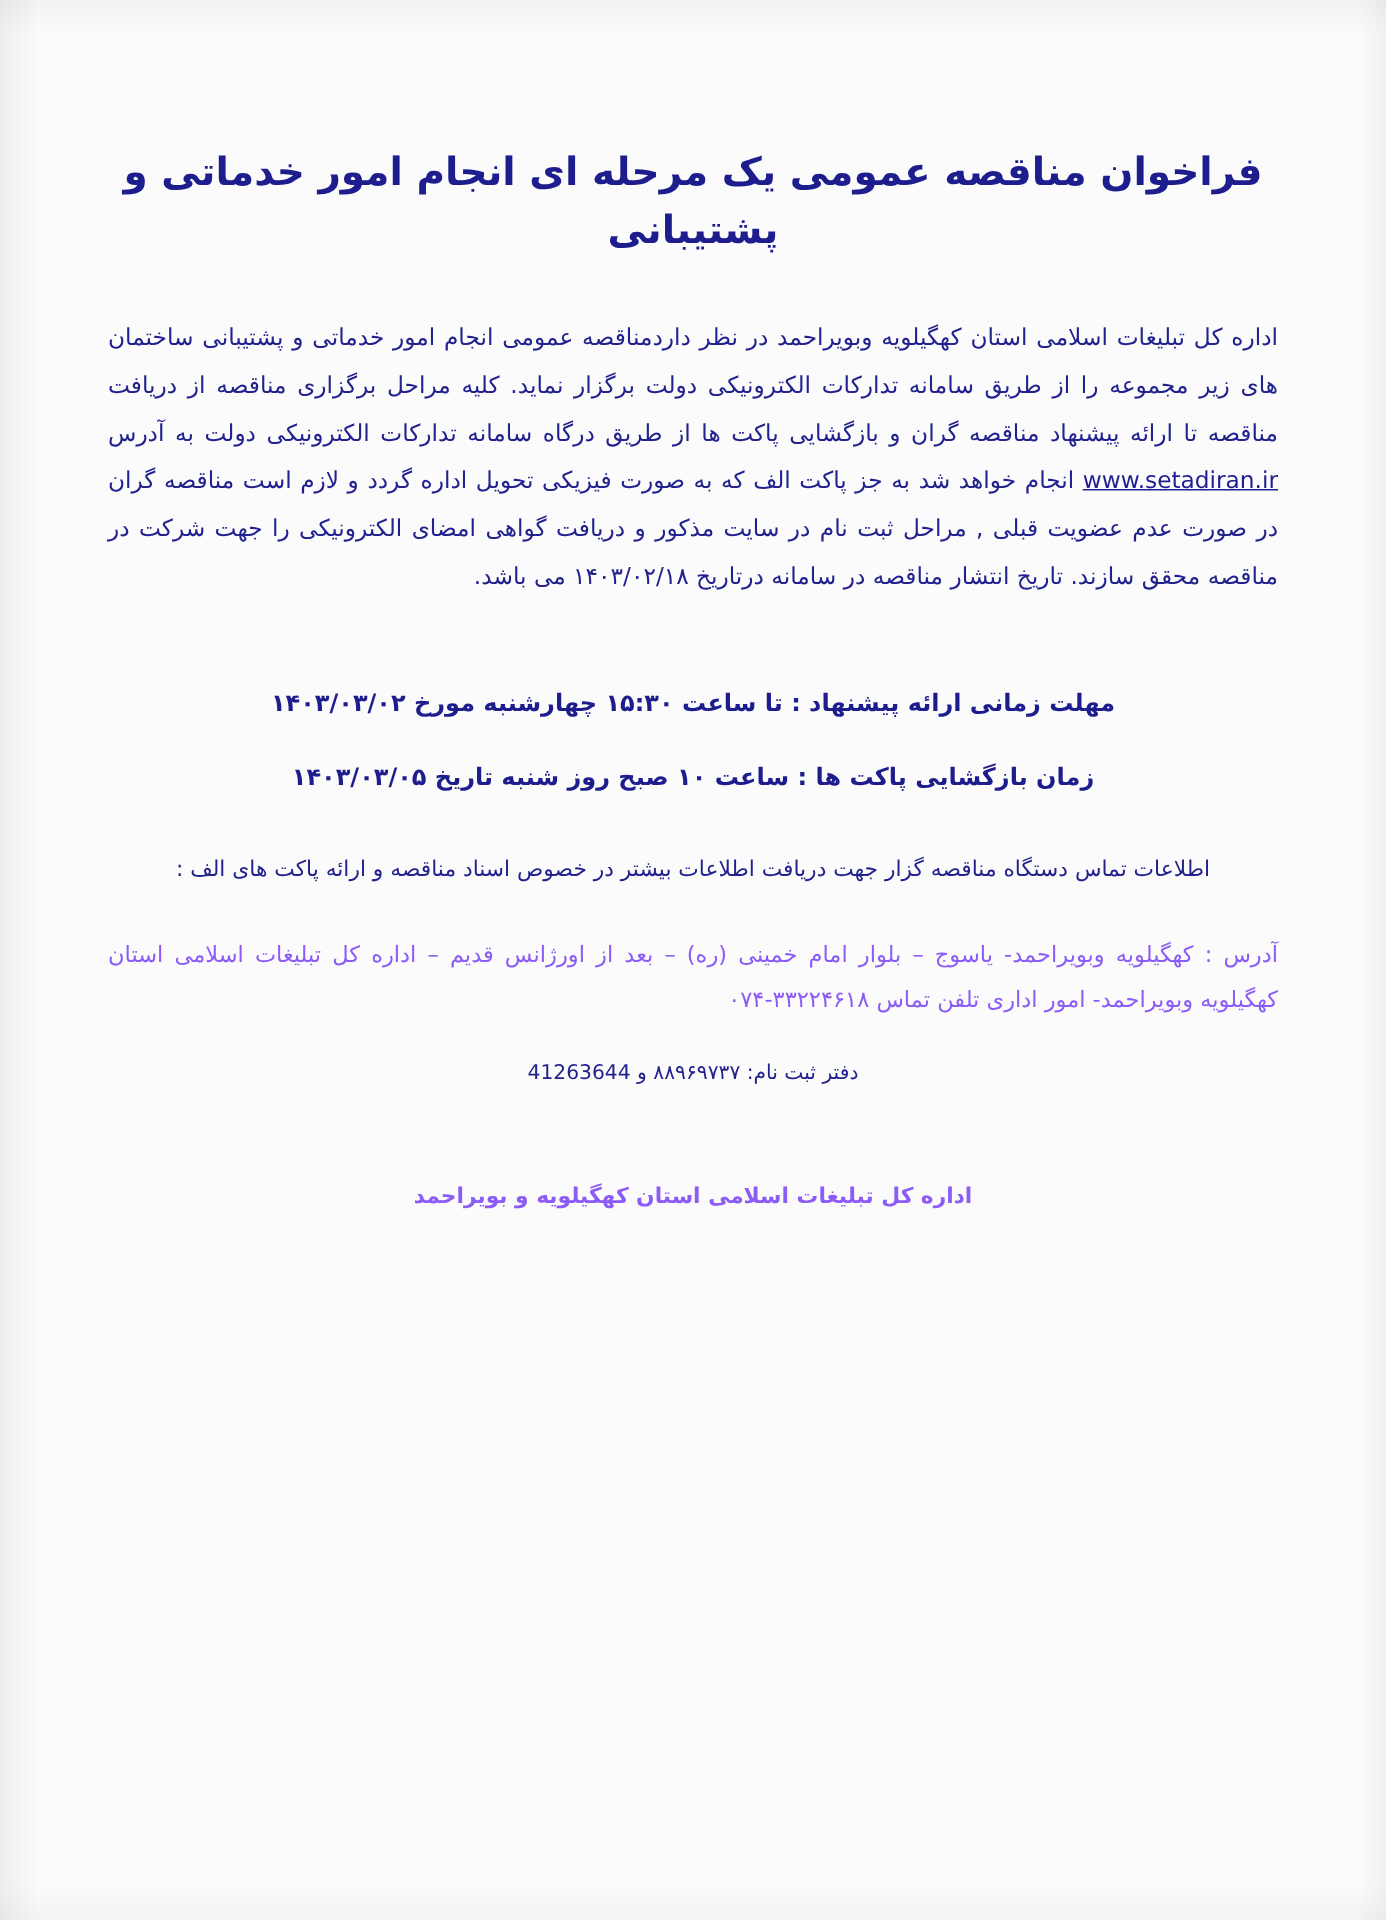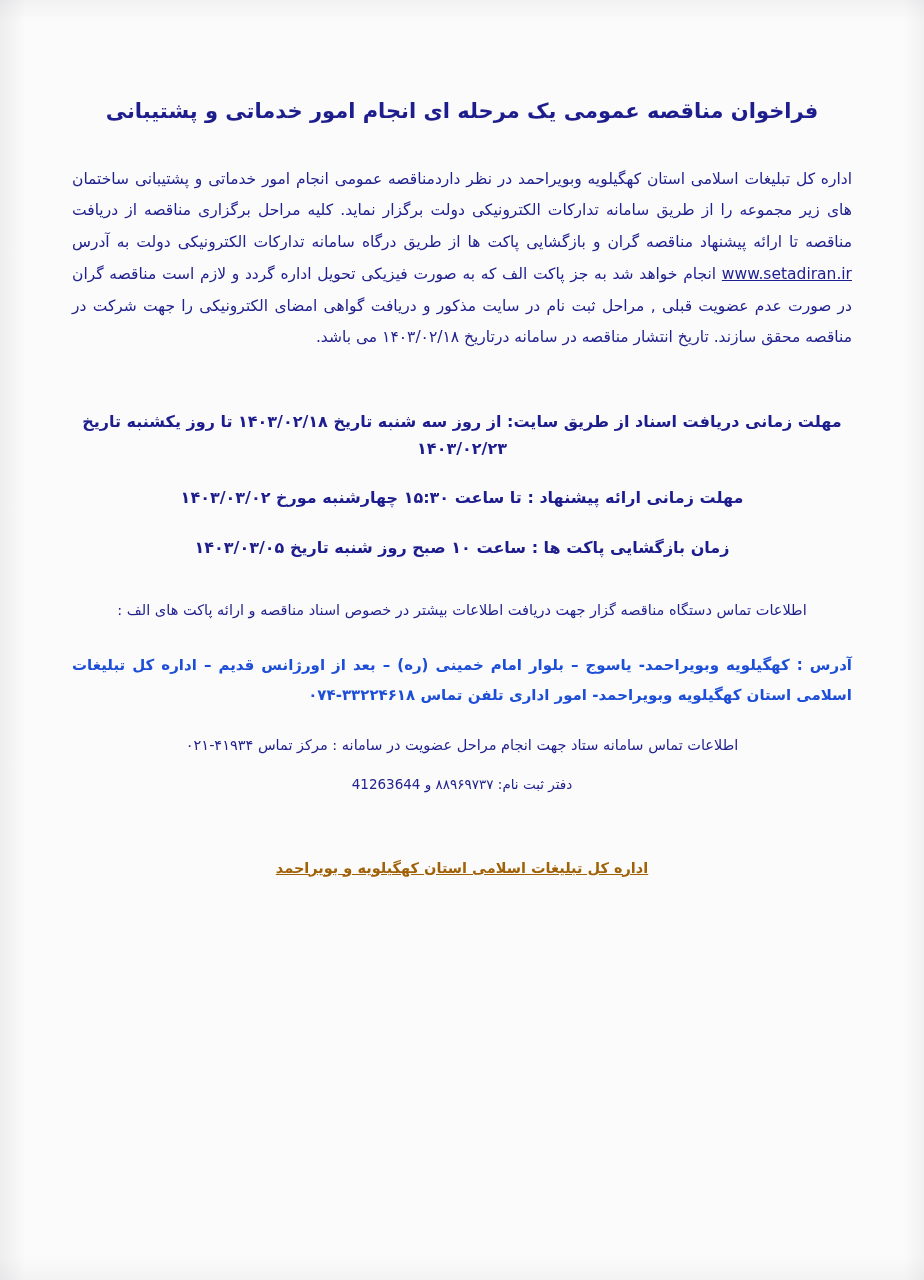--- a/index.html
+++ b/index.html
@@ -36,21 +36,21 @@
 
   .content {
     position: relative;
     padding: 0 62px;
     color: #20208c;
   }
 
   .doc-title {
     margin-top: 96px;
     text-align: center;
-    font-size: 21px;
+    font-size: 26px;
     font-weight: bold;
     color: #1d1d8e;
     letter-spacing: 0;
     line-height: 1.5;
   }
 
   .intro {
     margin-top: 36px;
     padding: 0 10px;
     text-align: justify;
@@ -90,24 +90,23 @@
     font-size: 14.5px;
     color: #22228f;
     line-height: 1.9;
     margin-bottom: 26px;
     margin-top: 36px;
   }
   .address {
     text-align: justify;
     text-align-last: right;
     font-size: 15px;
-    color: #1d4ed8;
+    color: #8b5cf6;
     line-height: 2.0;
     margin-bottom: 22px;
-    font-weight: bold;
   }
   .sub-line {
     text-align: center;
     font-size: 14.5px;
     color: #22228f;
     line-height: 1.9;
     margin-bottom: 12px;
   }
   .sub-line.small {
     font-size: 13.5px;
@@ -119,48 +118,45 @@
   }
   .signature .name {
     font-size: 17px;
     font-weight: bold;
     color: #1d1d8e;
     margin-bottom: 26px;
   }
   .signature .org {
     font-size: 14.5px;
     font-weight: bold;
-    color: #a16207;
-    text-decoration: underline;
+    color: #8b5cf6;
   }
 </style>
 </head>
 <body>
 
 <div class="page">
   <div class="content">
 
     <div class="doc-title">فراخوان مناقصه عمومی  یک مرحله ای انجام امور خدماتی و پشتیبانی</div>
 
     <div class="intro">
       <span>اداره کل تبلیغات اسلامی استان کهگیلویه وبویراحمد در نظر داردمناقصه عمومی انجام امور خدماتی و پشتیبانی ساختمان های زیر مجموعه را از طریق سامانه تدارکات الکترونیکی دولت برگزار نماید. کلیه مراحل برگزاری مناقصه از دریافت مناقصه تا ارائه پیشنهاد مناقصه گران و بازگشایی پاکت ها از طریق درگاه سامانه تدارکات الکترونیکی دولت به آدرس</span>
       <a class="link" href="#">www.setadiran.ir</a>
       <span>انجام خواهد شد به جز پاکت الف که به صورت فیزیکی تحویل اداره گردد و لازم است مناقصه گران در صورت عدم عضویت قبلی , مراحل ثبت نام در سایت مذکور و دریافت گواهی امضای الکترونیکی را جهت شرکت در مناقصه محقق سازند. تاریخ انتشار مناقصه در سامانه درتاریخ ۱۴۰۳/۰۲/۱۸ می باشد.</span>
     </div>
 
     <div class="dates">
-      <div class="line">مهلت زمانی دریافت اسناد از طریق سایت: از روز سه شنبه تاریخ ۱۴۰۳/۰۲/۱۸ تا روز یکشنبه تاریخ ۱۴۰۳/۰۲/۲۳</div>
       <div class="line">مهلت زمانی ارائه پیشنهاد : تا ساعت ۱۵:۳۰ چهارشنبه  مورخ ۱۴۰۳/۰۳/۰۲</div>
       <div class="line">زمان بازگشایی پاکت ها : ساعت ۱۰ صبح روز شنبه تاریخ ۱۴۰۳/۰۳/۰۵</div>
     </div>
 
     <div class="contact-block">
       <div class="contact-intro">اطلاعات تماس دستگاه مناقصه گزار جهت دریافت اطلاعات بیشتر در خصوص اسناد مناقصه و ارائه پاکت های الف :</div>
       <div class="address">آدرس : کهگیلویه وبویراحمد- یاسوج – بلوار امام خمینی (ره) – بعد از اورژانس قدیم – اداره کل تبلیغات اسلامی استان کهگیلویه وبویراحمد- امور اداری   تلفن تماس  ۳۳۲۲۴۶۱۸-۰۷۴</div>
-      <div class="sub-line">اطلاعات تماس سامانه ستاد جهت انجام مراحل عضویت در سامانه : مرکز تماس ۴۱۹۳۴-۰۲۱</div>
       <div class="sub-line small">دفتر ثبت نام: ۸۸۹۶۹۷۳۷ و 41263644</div>
     </div>
 
     <div class="signature">
       <div class="org">اداره کل تبلیغات اسلامی استان کهگیلویه و بویراحمد</div>
     </div>
 
   </div>
 </div>
 

